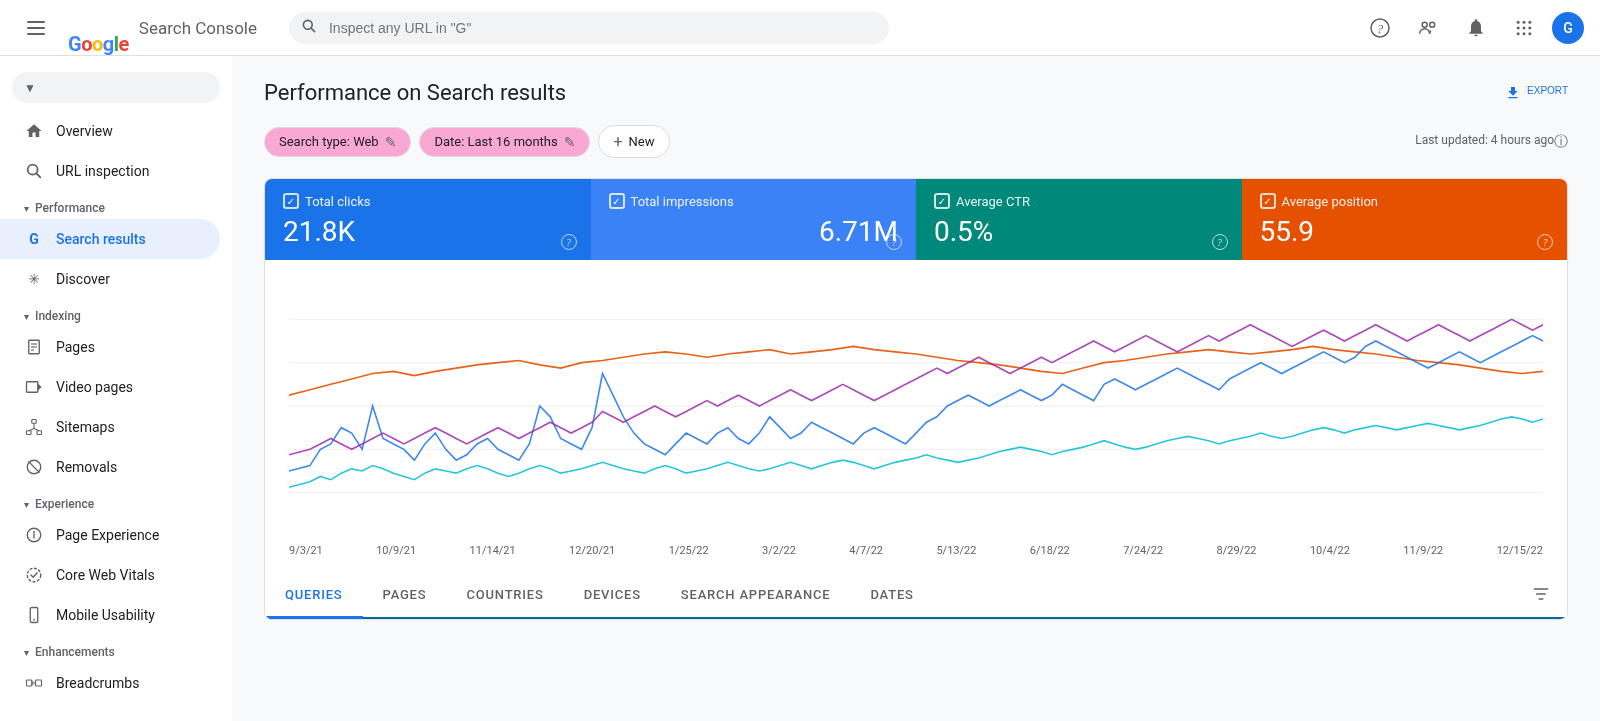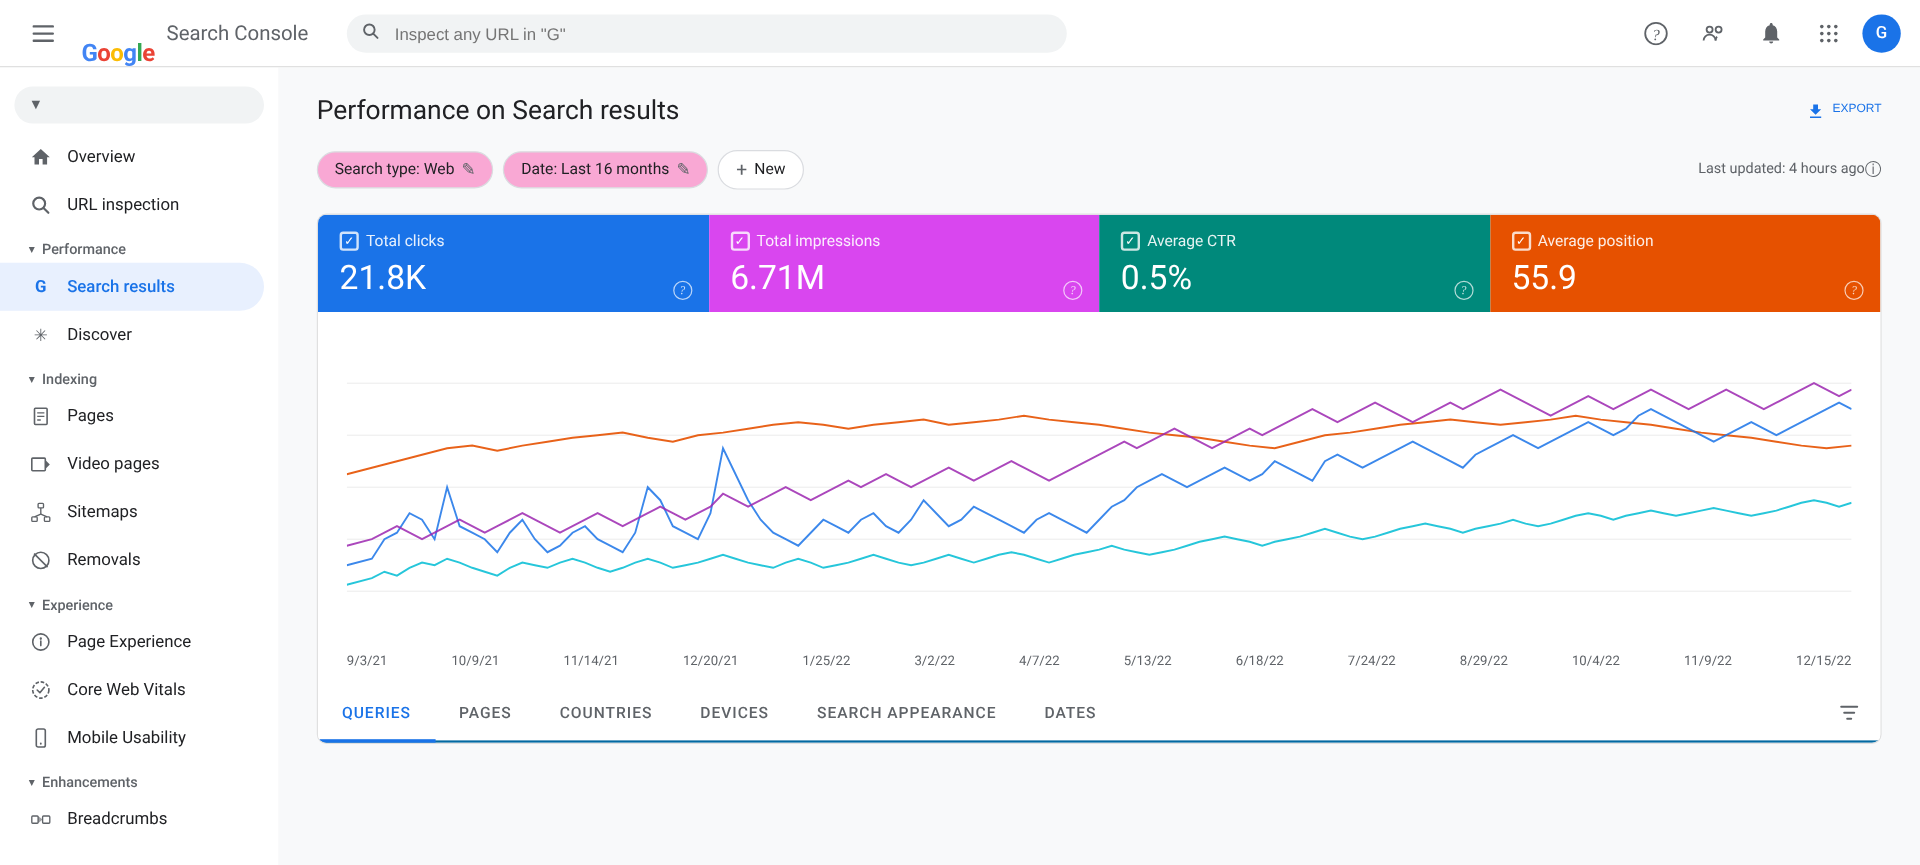--- a/index.html
+++ b/index.html
@@ -45,21 +45,21 @@
 
     
     .filters-row { display: flex; align-items: center; gap: 8px; margin-bottom: 20px; justify-content: space-between; }
     .filters-left { display: flex; gap: 8px; align-items: center; }
     .filter-chip { display: flex; align-items: center; gap: 6px; padding: 6px 14px; border: 1px solid #dadce0; border-radius: 24px; font-size: 13px; color: #202124; cursor: pointer; background: #f9a8d4; }
     .filter-chip .edit-icon { color: #5f6368; font-size: 14px; }
     .filter-new { display: flex; align-items: center; gap: 6px; padding: 6px 14px; border: 1px solid #dadce0; border-radius: 24px; font-size: 13px; color: #202124; cursor: pointer; background: #fff; }
     .last-updated { font-size: 12px; color: #5f6368; display: flex; align-items: flex-start; gap: 0; }
     .metric-card { flex: 1; padding: 14px 18px 12px; cursor: pointer; position: relative; }
     .metric-card.blue { background: #1a73e8; }
-    .metric-card.purple { background: #d946ef; }
+    .metric-card.purple { background: #3b82f6; text-align: right; }
     .metric-card.teal { background: #00897b; }
     .metric-card.orange { background: #e65100; }
     .metric-card-header { display: flex; align-items: center; gap: 6px; margin-bottom: 6px; }
     .metric-card-label { font-size: 13px; color: rgba(255,255,255,0.9); }
     .metric-card-value { font-size: 28px; font-weight: 400; color: #fff; }
     .metric-card-check { width: 16px; height: 16px; border: 2px solid rgba(255,255,255,0.8); border-radius: 3px; display: flex; align-items: center; justify-content: center; }
     .metric-card-check::after { content: '✓'; color: #fff; font-size: 10px; }
     .metric-card-info { position: absolute; bottom: 10px; right: 14px; color: rgba(255,255,255,0.7); font-size: 14px; cursor: pointer; }
     .chart-wrapper { position: relative; height: 260px; margin-bottom: 0; }
     .chart-svg { width: 100%; height: 100%; }

